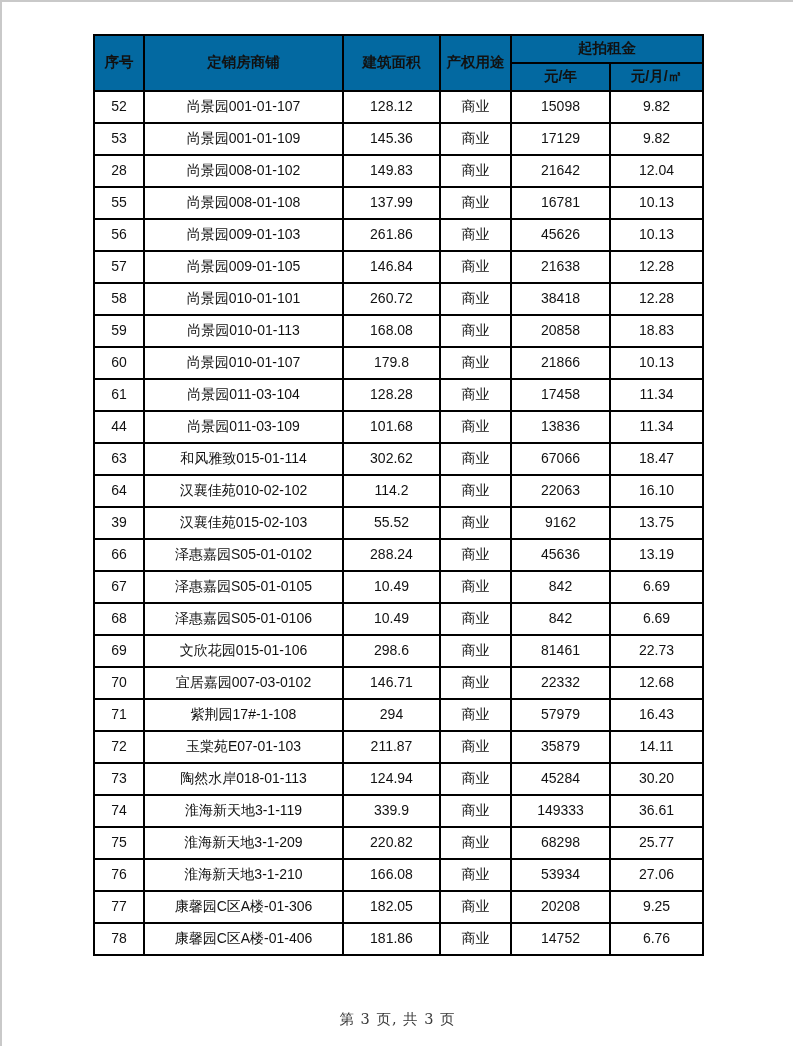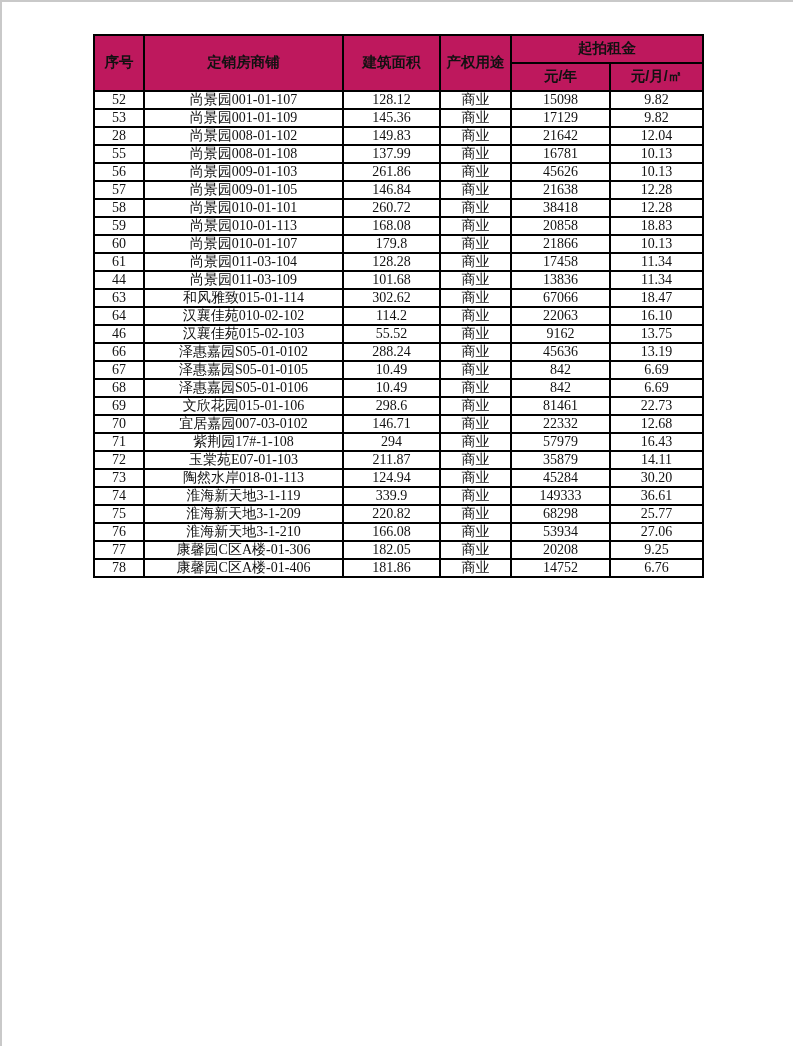--- a/index.html
+++ b/index.html
@@ -27,26 +27,26 @@
     border: 2px solid #000000;
     text-align: center;
     vertical-align: middle;
     font-size: 14px;
     line-height: 1.1;
     padding: 0 2px;
     overflow: hidden;
     white-space: nowrap;
   }
   .rent-table thead th {
-    background: #be185d;
+    background: #0369a1;
     font-weight: bold;
     font-size: 14.5px;
     height: 28px;
   }
-  .rent-table tbody tr { height: 18px; font-family: Liberation Serif, serif; }
+  .rent-table tbody tr { height: 32px; }
   .footer {
     position: absolute;
     left: 0;
     top: 1008px;
     width: 100%;
     text-align: center;
     font-family: "DejaVu Serif", "Liberation Serif", serif;
     font-size: 14.5px;
     color: #3a3a3a;
     letter-spacing: 1px;
@@ -178,21 +178,21 @@
         </tr>
         <tr>
           <td>64</td>
           <td>汉襄佳苑010-02-102</td>
           <td>114.2</td>
           <td>商业</td>
           <td>22063</td>
           <td>16.10</td>
         </tr>
         <tr>
-          <td>46</td>
+          <td>39</td>
           <td>汉襄佳苑015-02-103</td>
           <td>55.52</td>
           <td>商业</td>
           <td>9162</td>
           <td>13.75</td>
         </tr>
         <tr>
           <td>66</td>
           <td>泽惠嘉园S05-01-0102</td>
           <td>288.24</td>
@@ -292,14 +292,15 @@
           <td>78</td>
           <td>康馨园C区A楼-01-406</td>
           <td>181.86</td>
           <td>商业</td>
           <td>14752</td>
           <td>6.76</td>
         </tr>
       </tbody>
   </table>
 
+  <div class="footer">第 3 页, 共 3 页</div>
 
 </div>
 
 </body></html>

